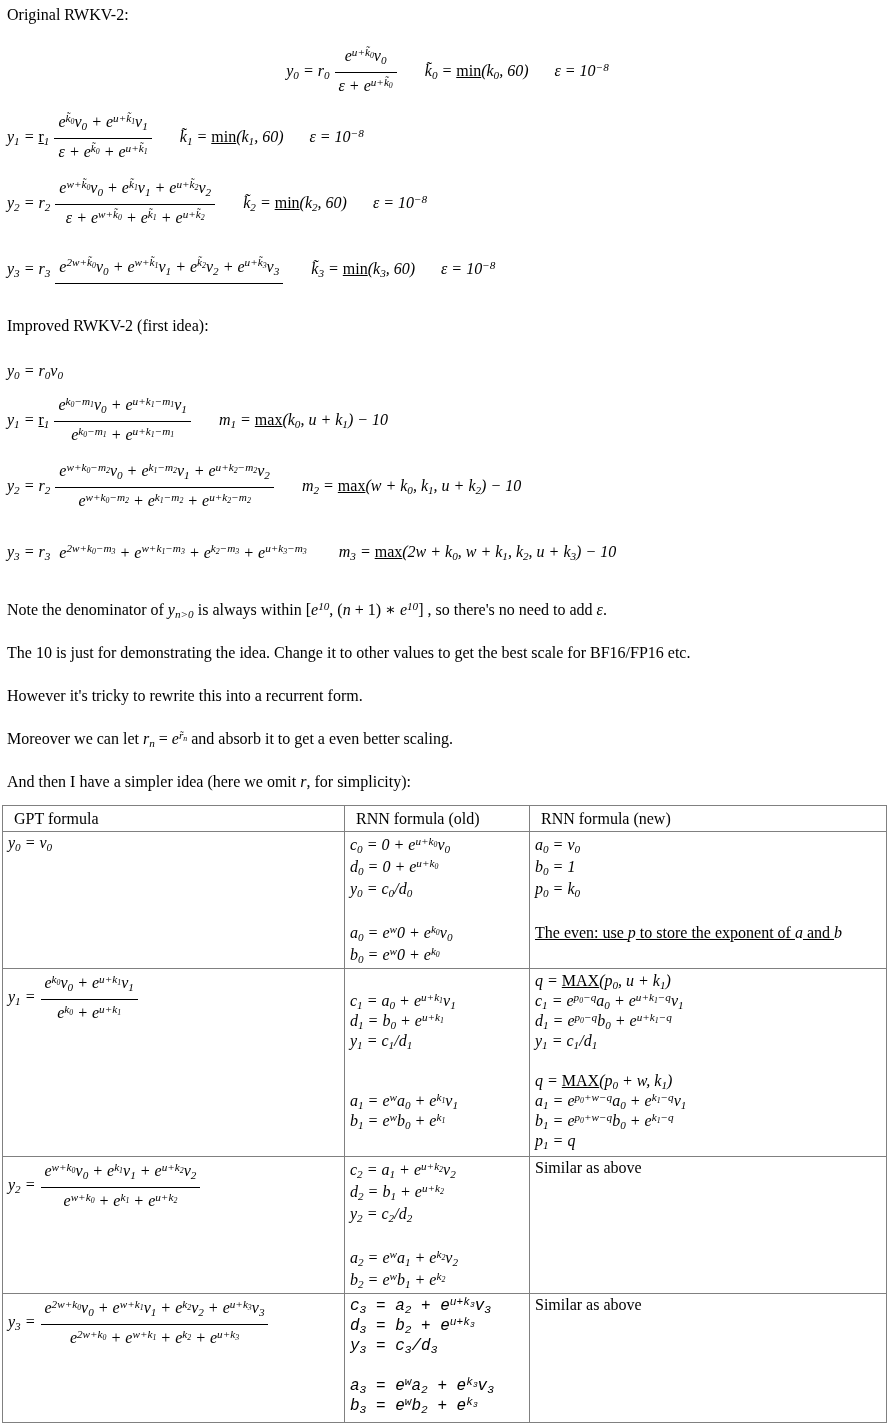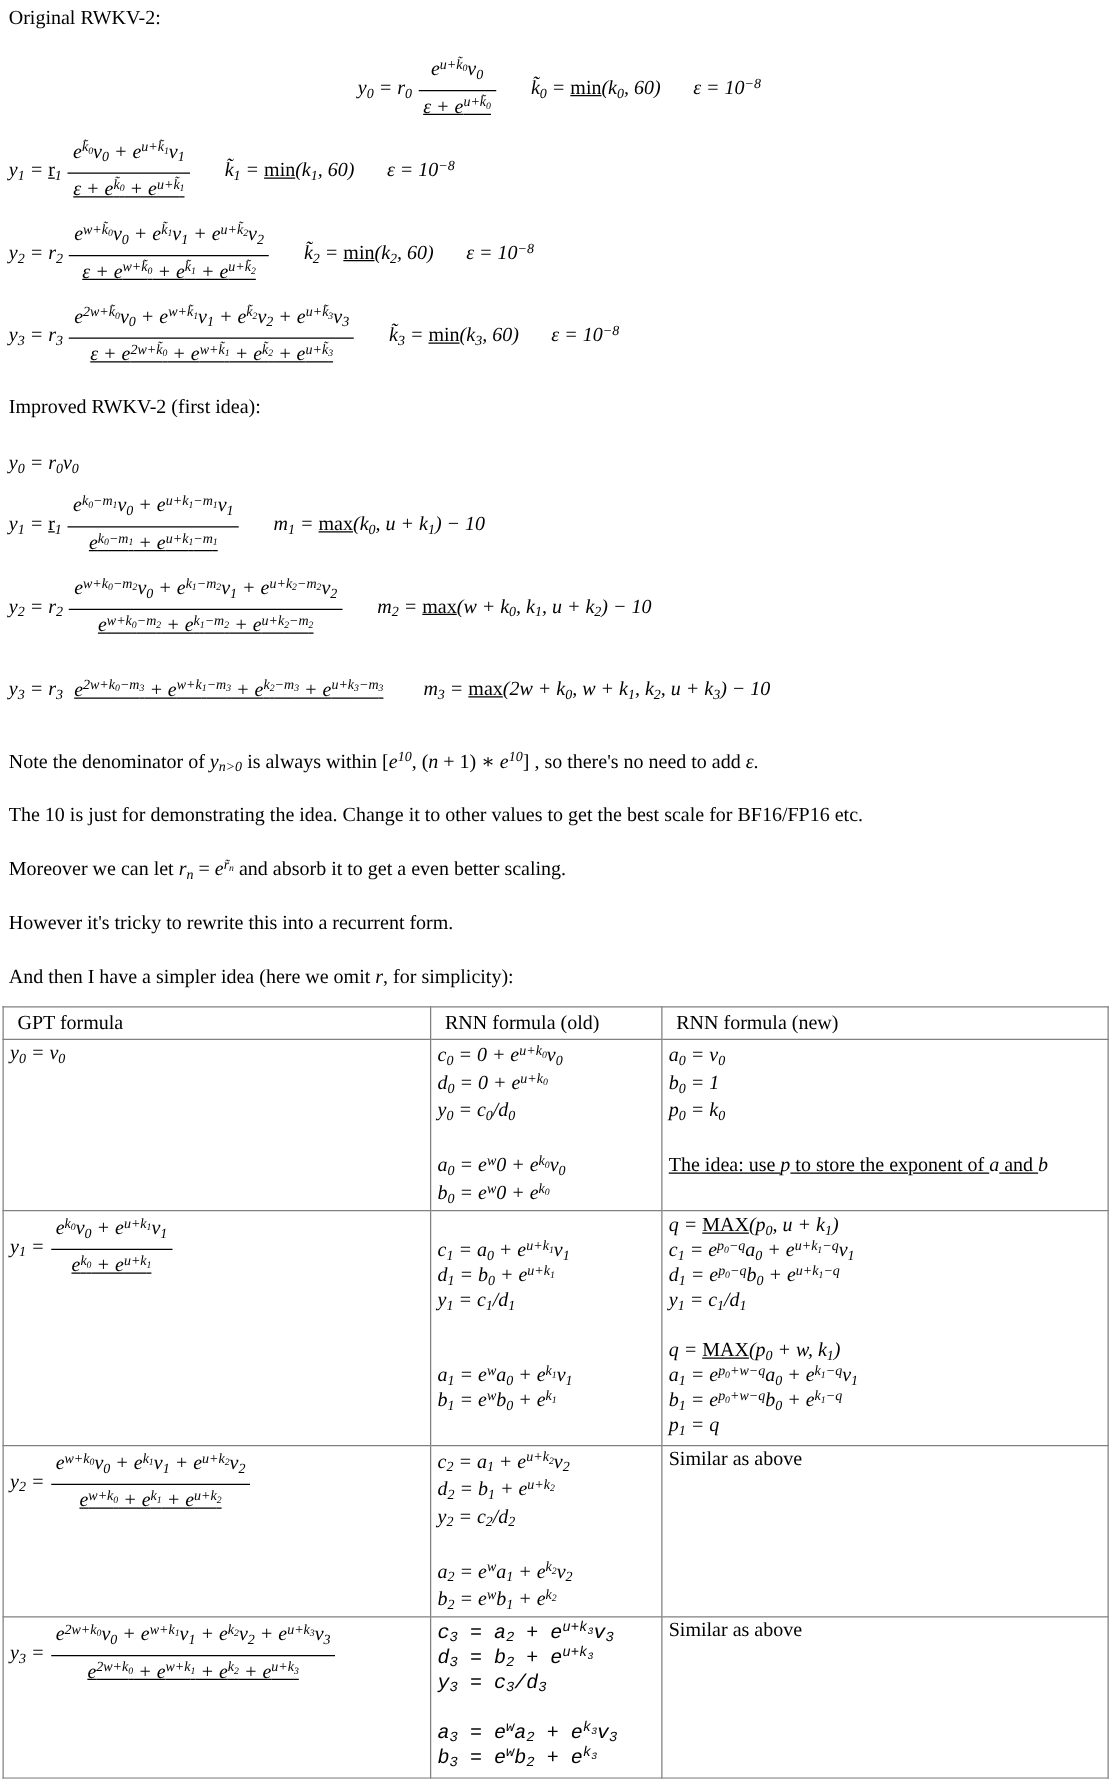--- a/index.html
+++ b/index.html
@@ -23,21 +23,21 @@
   .m{ font-style:italic; }
   .rm{ font-style:normal;text-decoration:underline; }
   .it{ font-style:italic; }
   .lhs{ margin-right:5px; }
   .side{ margin-left:28px; }
   .side2{ margin-left:26px; }
 
   .frac{ display:inline-block; vertical-align:middle; text-align:center;
          font-style:italic; line-height:24px; }
   .frac .num{ display:block; border-bottom:1px solid var(--bar); padding:0 4px 4px; }
-  .frac .den{ display:block; padding:1px 4px 0;text-decoration:underline; }
+  .frac .den{ display:block; padding:1px 4px 0; }
 
   sup{ font-size:70%; line-height:0; position:relative; vertical-align:baseline; bottom:0.48em; }
   sub{ font-size:70%; line-height:0; position:relative; vertical-align:baseline; top:0.28em; }
 
   .note{ margin:22px 0 0 7px; line-height:21px; }
   #notes .note:first-child{ margin-top:19px; }
 
   
   #formula-table{ border-collapse:collapse; table-layout:fixed; width:884px; margin:13px 0 0 2px; }
   #formula-table th, #formula-table td{ border:1px solid var(--border); }
@@ -86,21 +86,20 @@
           <span class="num">e<sup>w+k̃<sub>0</sub></sup>v<sub>0</sub> + e<sup>k̃<sub>1</sub></sup>v<sub>1</sub> + e<sup>u+k̃<sub>2</sub></sup>v<sub>2</sub></span>
           <span class="den">ε + e<sup>w+k̃<sub>0</sub></sup> + e<sup>k̃<sub>1</sub></sup> + e<sup>u+k̃<sub>2</sub></sup></span>
         </span>
         <span class="m side">k̃<sub>2</sub> = <span class="rm">min</span>(k<sub>2</sub>, 60)</span>
         <span class="m side2">ε = 10<sup>−8</sup></span>
       </div>
       <div class="fr">
         <span class="m lhs">y<sub>3</sub> = r<sub>3</sub></span>
         <span class="frac">
           <span class="num">e<sup>2w+k̃<sub>0</sub></sup>v<sub>0</sub> + e<sup>w+k̃<sub>1</sub></sup>v<sub>1</sub> + e<sup>k̃<sub>2</sub></sup>v<sub>2</sub> + e<sup>u+k̃<sub>3</sub></sup>v<sub>3</sub></span>
-          <span class="den">ε + e<sup>2w+k̃<sub>0</sub></sup> + e<sup>w+k̃<sub>1</sub></sup> + e<sup>k̃<sub>2</sub></sup> + e<sup>u+k̃<sub>3</sub></sup></span>
         </span>
         <span class="m side">k̃<sub>3</sub> = <span class="rm">min</span>(k<sub>3</sub>, 60)</span>
         <span class="m side2">ε = 10<sup>−8</sup></span>
       </div>
     </div>
 
   <div class="heading" id="heading-improved">Improved RWKV-2 (first idea):</div>
 
   <div id="improved-formulas">
       <div class="fr fr-plain">
@@ -127,22 +126,22 @@
         <span class="frac">
           <span class="den">e<sup>2w+k<sub>0</sub>−m<sub>3</sub></sup> + e<sup>w+k<sub>1</sub>−m<sub>3</sub></sup> + e<sup>k<sub>2</sub>−m<sub>3</sub></sup> + e<sup>u+k<sub>3</sub>−m<sub>3</sub></sup></span>
         </span>
         <span class="m side">m<sub>3</sub> = <span class="rm">max</span>(2w + k<sub>0</sub>, w + k<sub>1</sub>, k<sub>2</sub>, u + k<sub>3</sub>) − 10</span>
       </div>
     </div>
 
   <div id="notes">
       <p class="note">Note the denominator of <span class="it">y<sub>n&gt;0</sub></span> is always within [<span class="it">e<sup>10</sup></span>, (<span class="it">n</span> + 1) ∗ <span class="it">e<sup>10</sup></span>] , so there's no need to add <span class="it">ε</span>.</p>
       <p class="note">The 10 is just for demonstrating the idea. Change it to other values to get the best scale for BF16/FP16 etc.</p>
+      <p class="note">However it's tricky to rewrite this into a recurrent form.</p>
       <p class="note">Moreover we can let <span class="it">r<sub>n</sub></span> = <span class="it">e<sup>r̃<sub>n</sub></sup></span> and absorb it to get a even better scaling.</p>
-      <p class="note">However it's tricky to rewrite this into a recurrent form.</p>
       <p class="note">And then I have a simpler idea (here we omit <span class="it">r</span>, for simplicity):</p>
     </div>
 
   <table id="formula-table">
     <colgroup>
       <col style="width:342px">
       <col style="width:185px">
       <col style="width:357px">
     </colgroup>
     <thead>
@@ -161,21 +160,21 @@
             <div class="mline">y<sub>0</sub> = c<sub>0</sub>/d<sub>0</sub></div>
             <div class="mline blank">&nbsp;</div>
             <div class="mline">a<sub>0</sub> = e<sup>w</sup>0 + e<sup>k<sub>0</sub></sup>v<sub>0</sub></div>
             <div class="mline">b<sub>0</sub> = e<sup>w</sup>0 + e<sup>k<sub>0</sub></sup></div>
           </td>
           <td class="lines-cell">
             <div class="mline">a<sub>0</sub> = v<sub>0</sub></div>
             <div class="mline">b<sub>0</sub> = 1</div>
             <div class="mline">p<sub>0</sub> = k<sub>0</sub></div>
             <div class="mline blank">&nbsp;</div>
-            <div class="mline"><span class="rm">The idea: use </span>p<span class="rm"> to store the exponent of </span>a<span class="rm"> and </span>b</div>
+            <div class="mline"><span class="rm">The even: use </span>p<span class="rm"> to store the exponent of </span>a<span class="rm"> and </span>b</div>
           </td>
         </tr>
         <tr>
           <td class="gpt-cell"><span class="m lhs">y<sub>1</sub> =</span><span class="frac"><span class="num">e<sup>k<sub>0</sub></sup>v<sub>0</sub> + e<sup>u+k<sub>1</sub></sup>v<sub>1</sub></span><span class="den">e<sup>k<sub>0</sub></sup> + e<sup>u+k<sub>1</sub></sup></span></span></td>
           <td class="lines-cell">
             <div class="mline blank">&nbsp;</div>
             <div class="mline">c<sub>1</sub> = a<sub>0</sub> + e<sup>u+k<sub>1</sub></sup>v<sub>1</sub></div>
             <div class="mline">d<sub>1</sub> = b<sub>0</sub> + e<sup>u+k<sub>1</sub></sup></div>
             <div class="mline">y<sub>1</sub> = c<sub>1</sub>/d<sub>1</sub></div>
             <div class="mline blank">&nbsp;</div>

